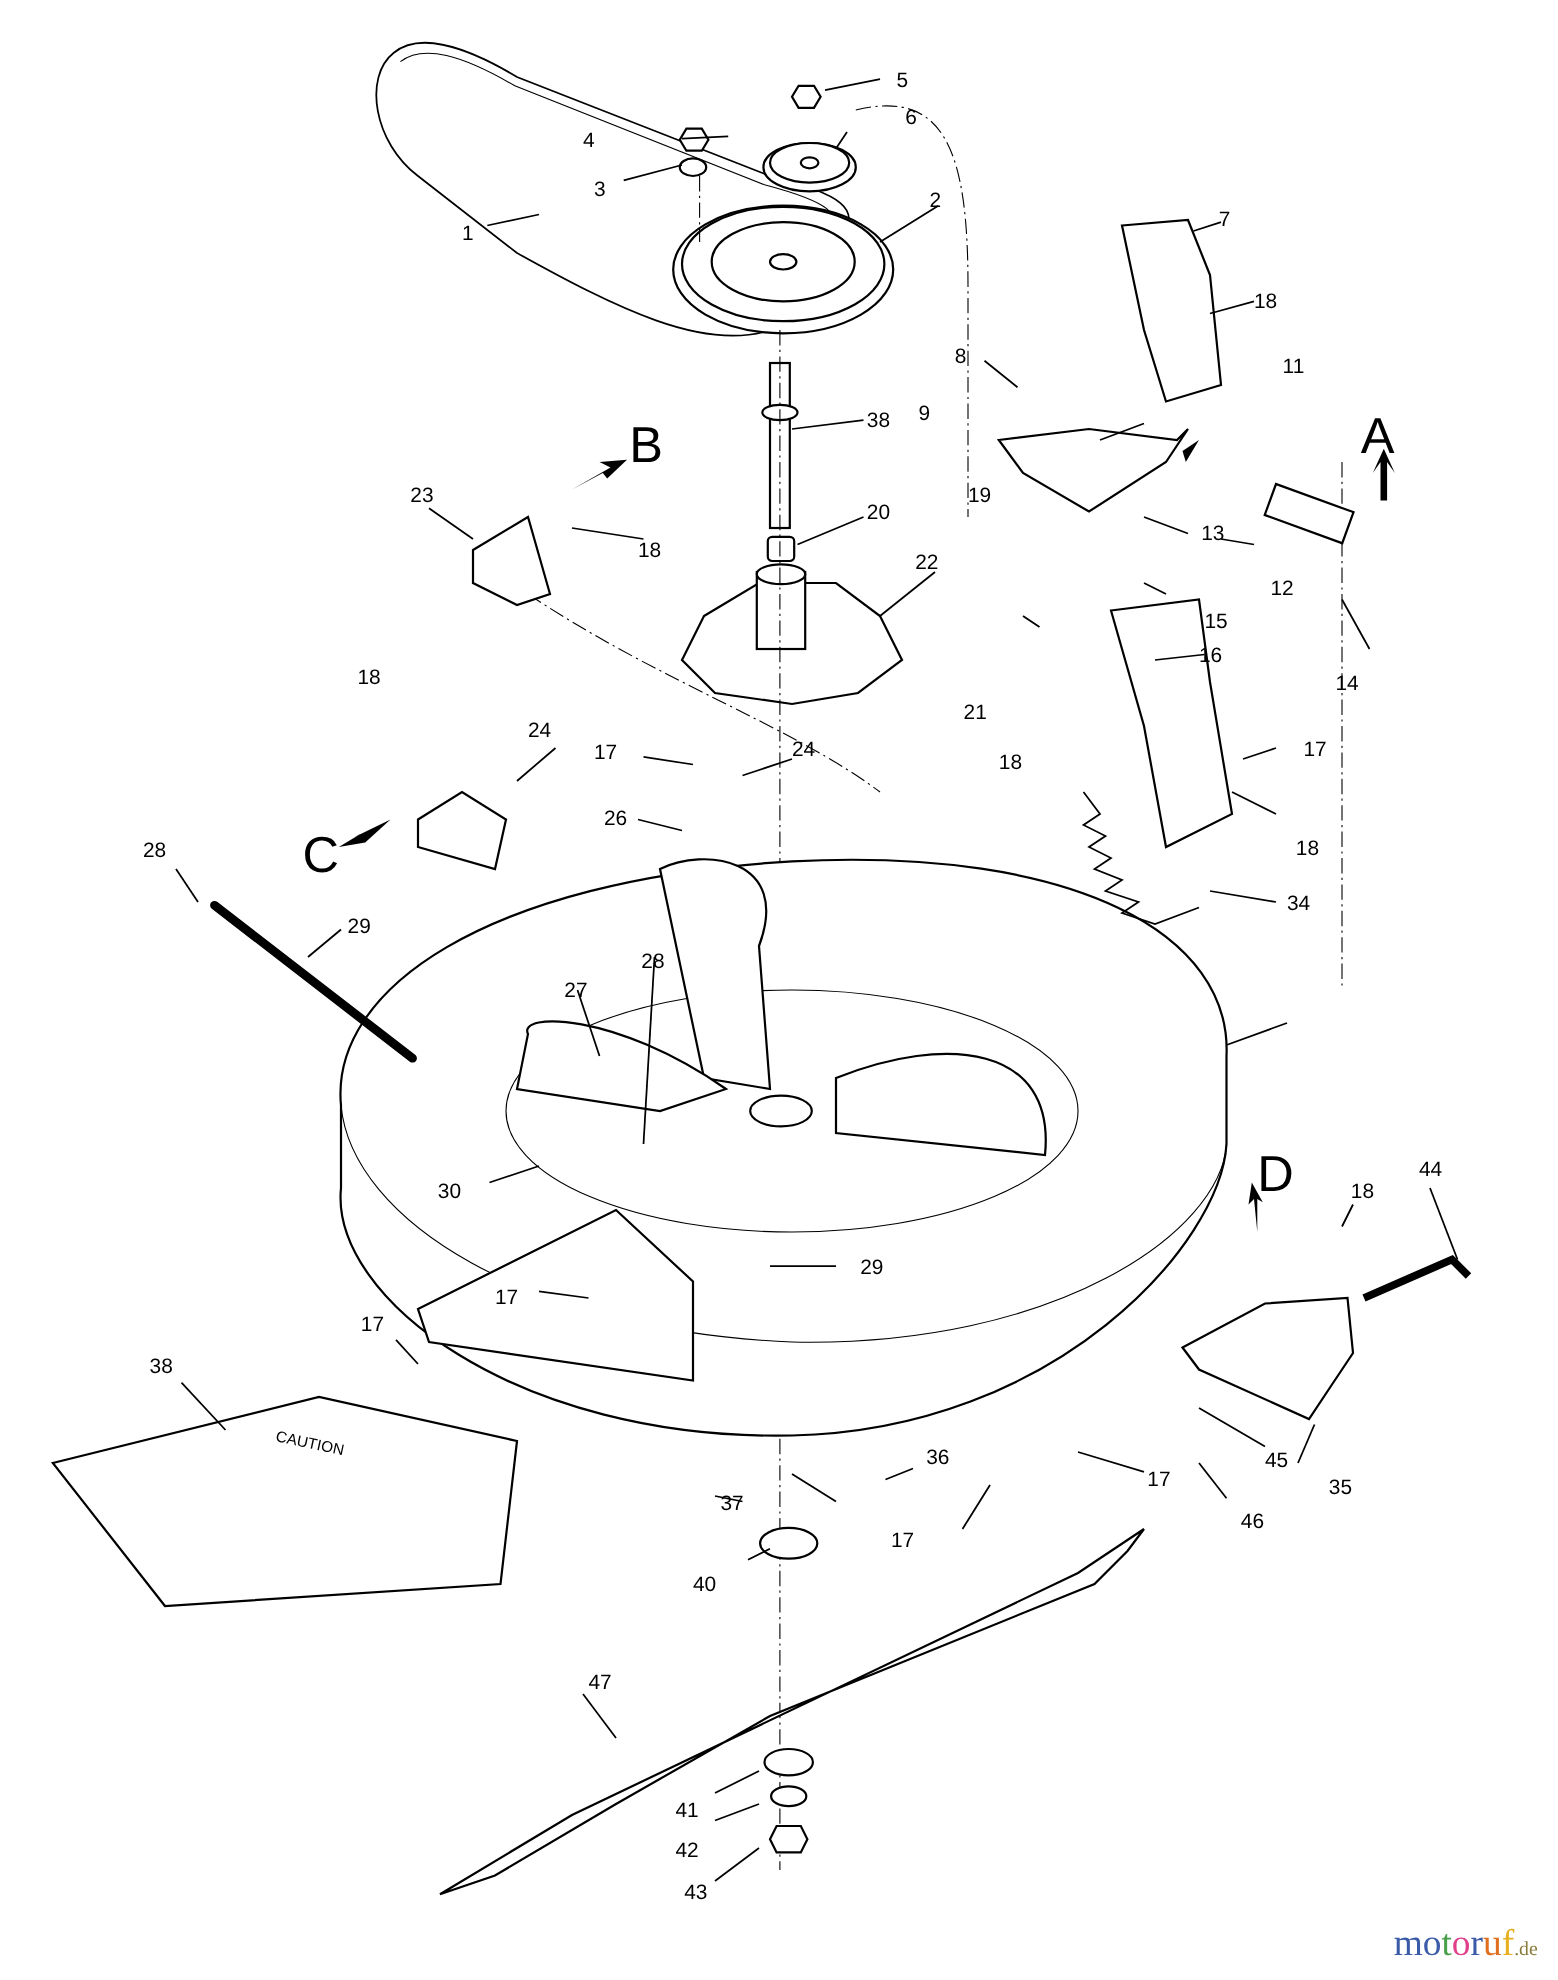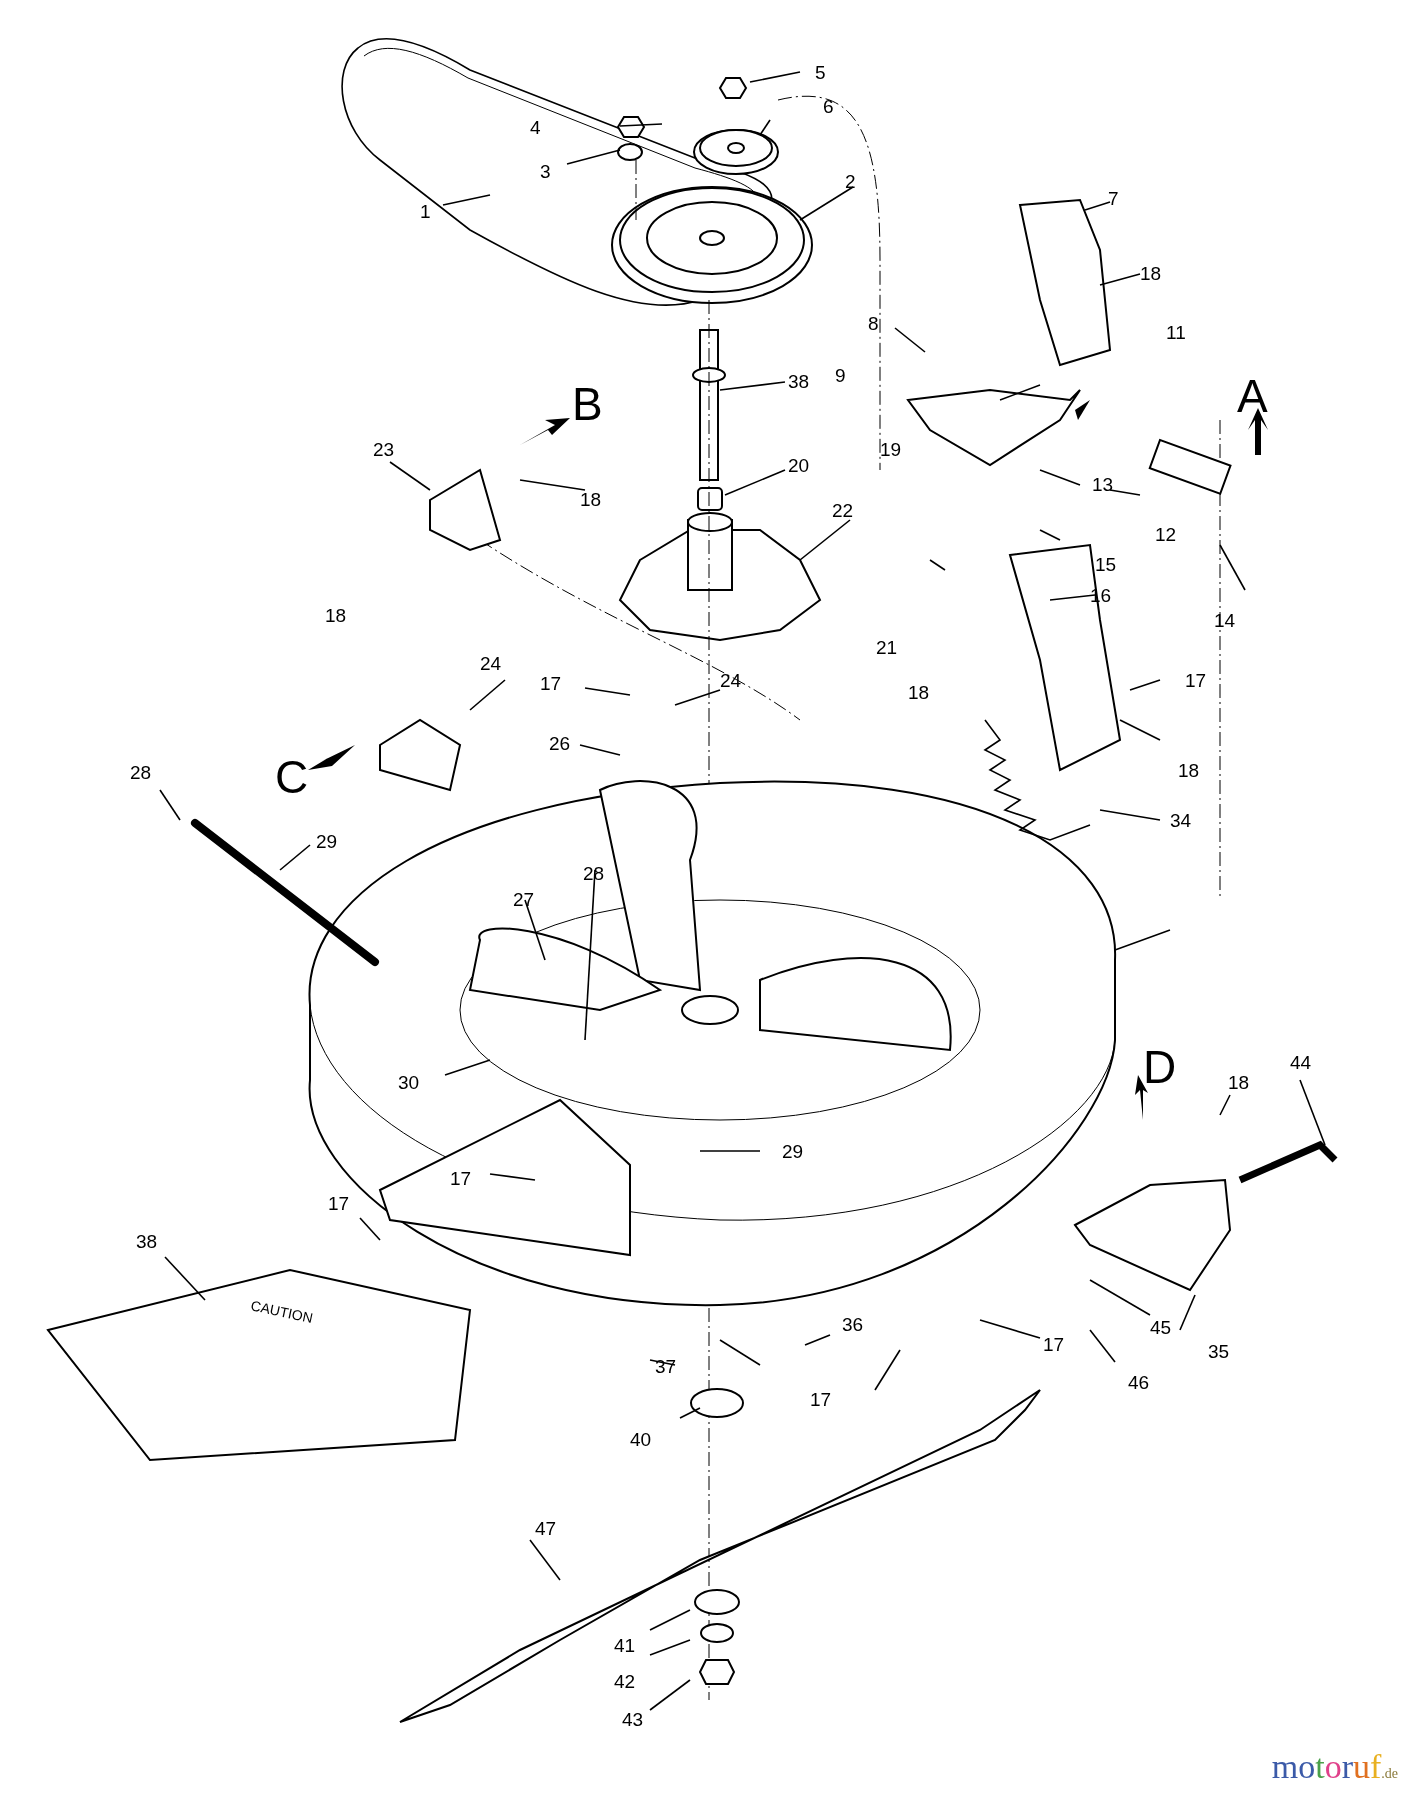--- a/index.html
+++ b/index.html
@@ -1,21 +1,21 @@
 <!DOCTYPE html>
 <html><head>
 <meta charset="utf-8">
 <style>
   html,body{margin:0;padding:0;background:#fff;}
   #canvas{position:relative;width:1416px;height:1800px;background:#fff;overflow:hidden;font-family:"Liberation Sans",sans-serif;}
   svg{position:absolute;left:0;top:0;}
   .lbl{font-family:"Liberation Sans",sans-serif;font-size:19px;fill:#000;}
   .big{font-family:"Liberation Sans",sans-serif;font-size:46px;fill:#000;}
   .wm{position:absolute;right:18px;bottom:14px;font-family:"Liberation Serif",serif;font-size:34px;}
-  .wm .d{font-size:14px;color:#8a7a3a;}
+  .wm .d{font-size:18px;color:#8a7a3a;}
   .ln{stroke:#000;fill:none;stroke-width:1.6;}
   .part{stroke:#000;fill:#fff;stroke-width:2;}
   .thin{stroke:#000;fill:none;stroke-width:1;}
   .dash{stroke:#000;fill:none;stroke-width:1;stroke-dasharray:14 4 2 4;}
 </style>
 </head>
 <body>
 
 <div id="canvas">
 <svg width="1416" height="1800" viewBox="0 0 1416 1800">

